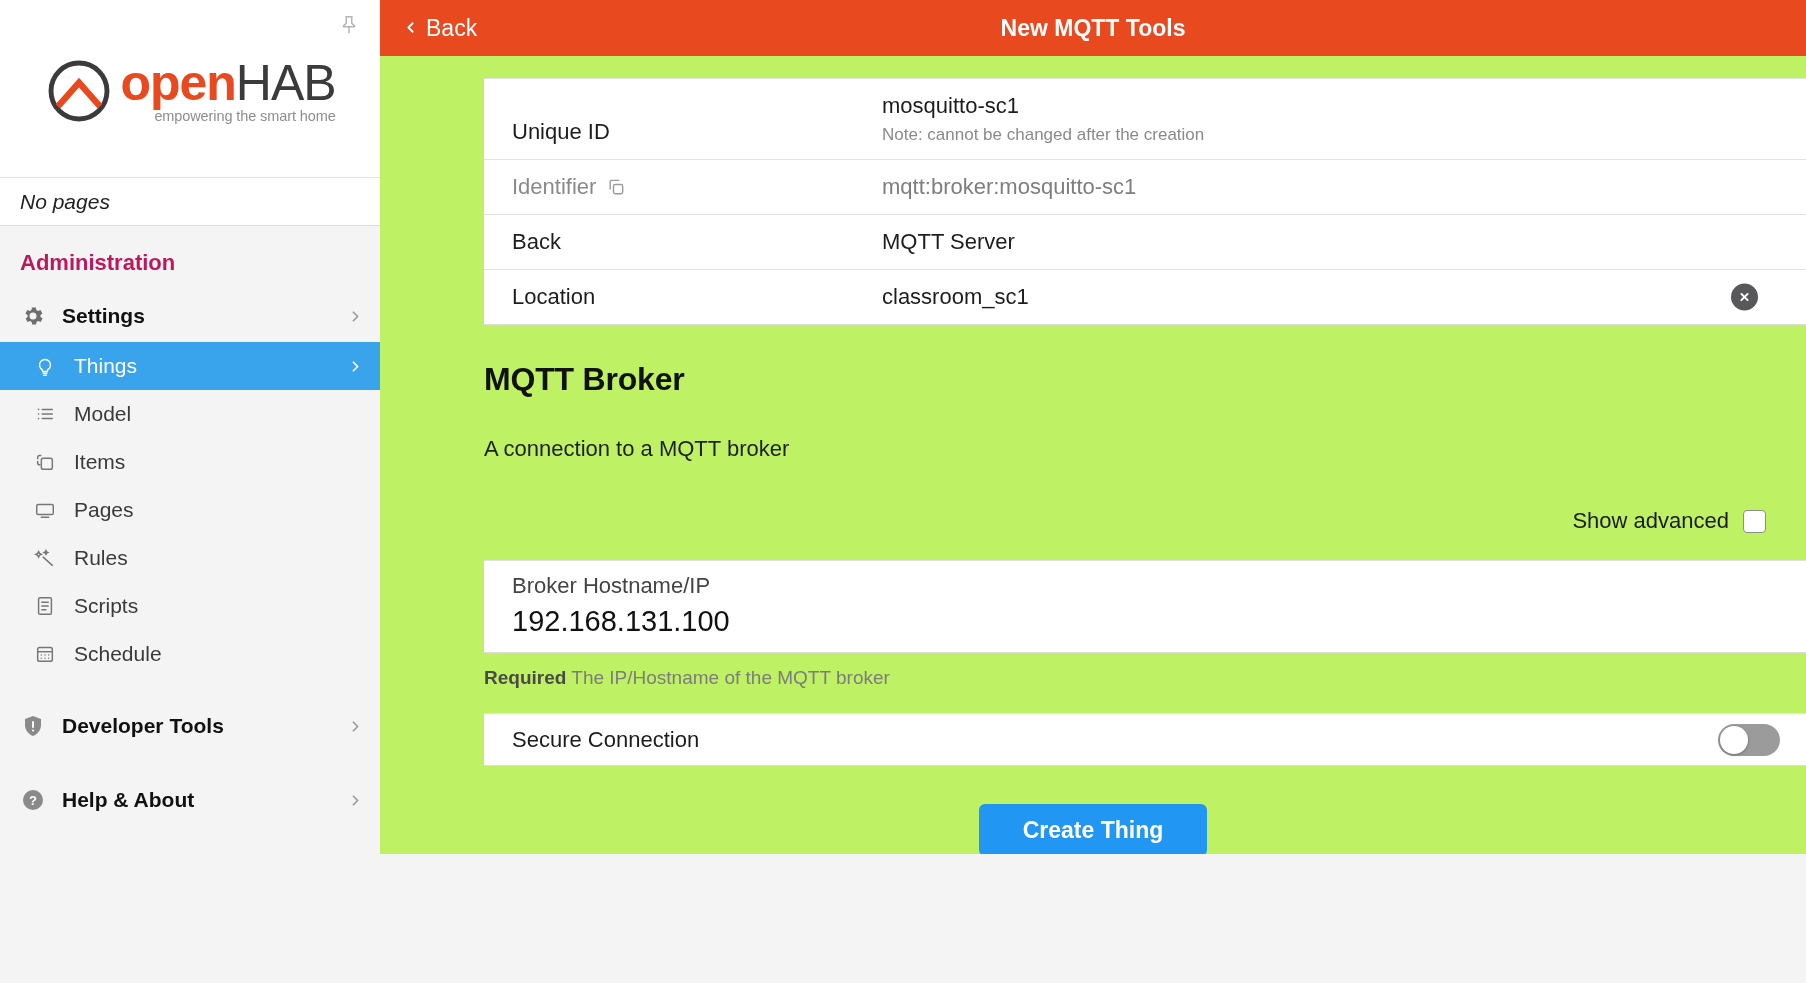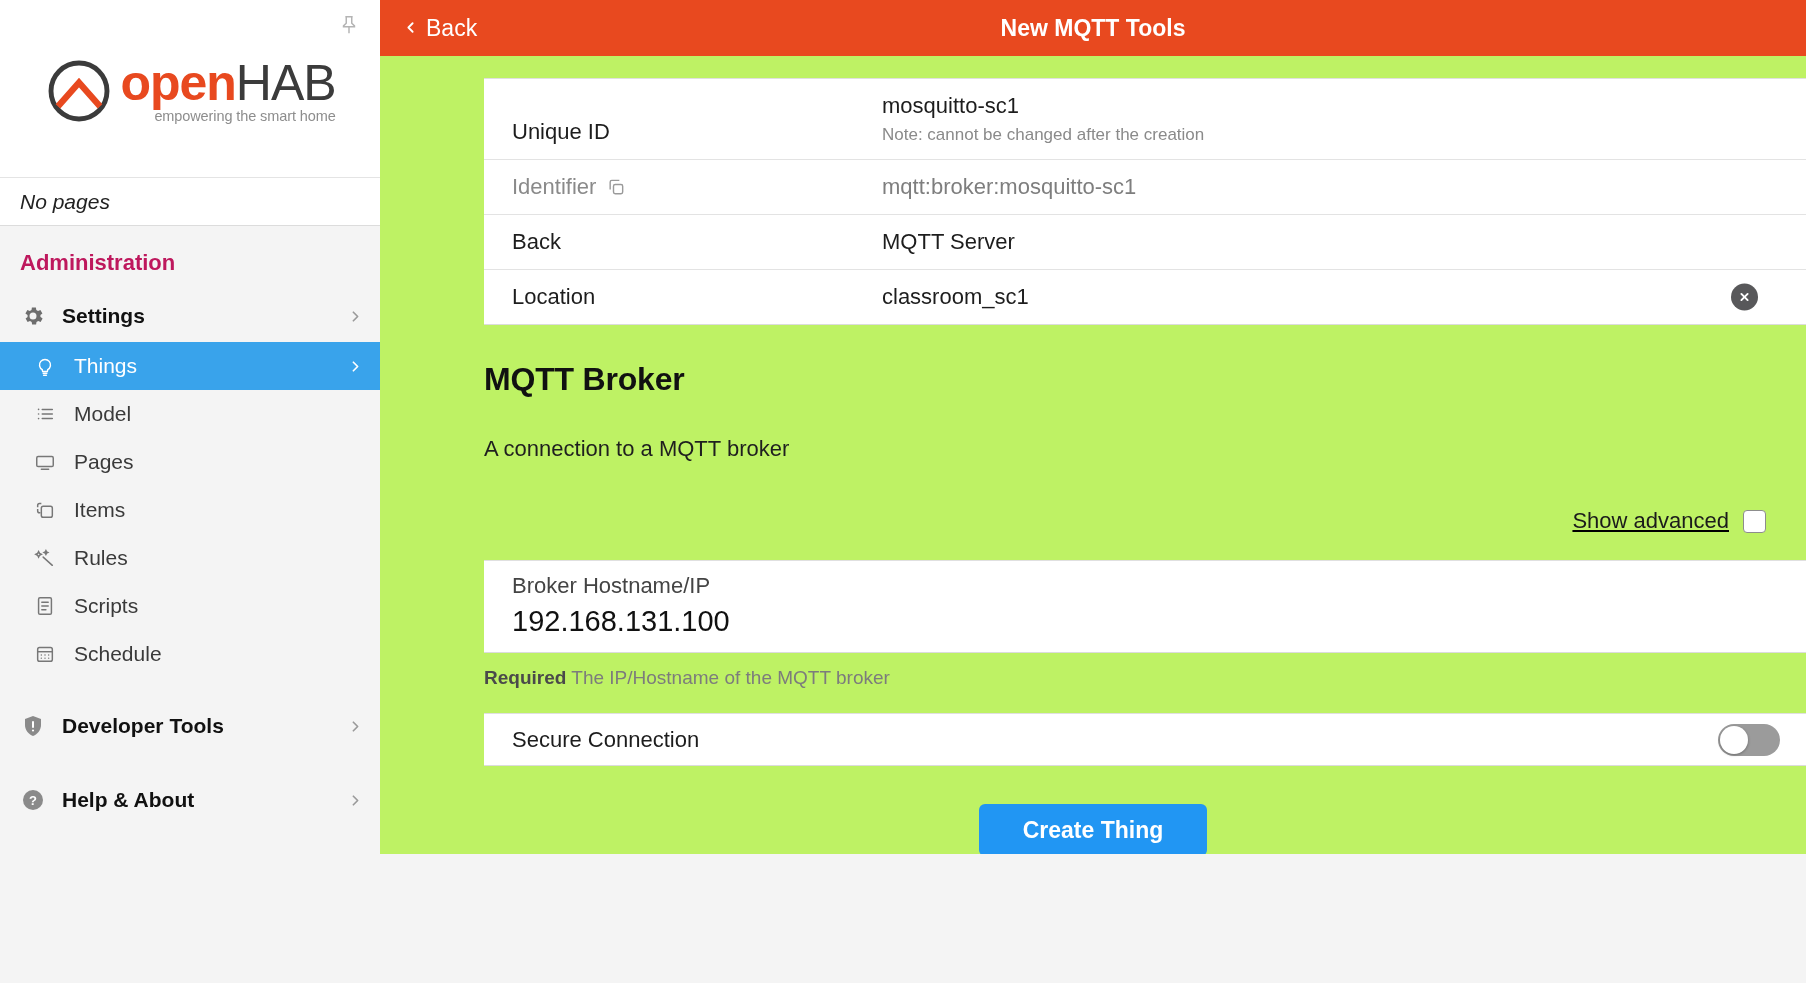--- a/index.html
+++ b/index.html
@@ -138,21 +138,21 @@
   .copy-icon { color: #9a9a9a; display: inline-flex; align-items: center; }
 
   .thing-type {
     padding: 36px 0 0 104px;
   }
   .thing-title { font-size: 32px; font-weight: bold; color: #111; letter-spacing: -0.2px; }
   .thing-desc { font-size: 22px; color: #1f1f1f; margin-top: 38px; }
 
   .advanced-row {
     display: flex; align-items: center; justify-content: flex-end;
-    padding: 46px 40px 0 0; gap: 14px; text-decoration: underline;
+    padding: 46px 40px 0 0; gap: 14px;
   }
   .advanced-label { font-size: 22px; color: #1b1b1b; }
   .checkbox {
     width: 23px; height: 23px; border: 1px solid #8d8d8d;
     border-radius: 4px; background: #fff; cursor: pointer;
   }
 
   .field-card {
     margin-left: 104px; background: #fff;
     border-top: 1px solid #e0e0e0; border-bottom: 1px solid #dcdcdc;
@@ -266,37 +266,37 @@
             <circle cx="5" cy="7" r=".9" fill="currentColor" stroke="none"></circle>
             <circle cx="5" cy="12" r=".9" fill="currentColor" stroke="none"></circle>
             <circle cx="5" cy="17" r=".9" fill="currentColor" stroke="none"></circle>
           </svg>
         </span>
         <span class="nav-label">Model</span>
       </div>
 
       <div class="nav-item sub">
         <span class="nav-icon">
-          <svg width="22" height="22" viewBox="0 0 24 24" fill="none" stroke="currentColor" stroke-width="1.6" stroke-linecap="round">
-            <rect x="3" y="6" width="18" height="11" rx="1.5"></rect>
-            <line x1="8" y1="20" x2="16" y2="20"></line>
-          </svg>
-        </span>
-        <span class="nav-label">Pages</span>
-      </div>
-
-      <div class="nav-item sub">
-        <span class="nav-icon">
           <svg width="22" height="22" viewBox="0 0 24 24" fill="none" stroke="currentColor" stroke-width="1.6">
             <path d="M8 5h-2a2 2 0 00-2 2v2"></path>
             <path d="M4 11v2a2 2 0 002 2h1"></path>
             <rect x="8" y="8" width="12" height="12" rx="2"></rect>
           </svg>
         </span>
         <span class="nav-label">Items</span>
+      </div>
+
+      <div class="nav-item sub">
+        <span class="nav-icon">
+          <svg width="22" height="22" viewBox="0 0 24 24" fill="none" stroke="currentColor" stroke-width="1.6" stroke-linecap="round">
+            <rect x="3" y="6" width="18" height="11" rx="1.5"></rect>
+            <line x1="8" y1="20" x2="16" y2="20"></line>
+          </svg>
+        </span>
+        <span class="nav-label">Pages</span>
       </div>
 
       <div class="nav-item sub">
         <span class="nav-icon">
           <svg width="22" height="22" viewBox="0 0 24 24" fill="none" stroke="currentColor" stroke-width="1.6" stroke-linecap="round">
             <line x1="10" y1="11" x2="20" y2="20"></line>
             <path d="M5 5l1 2 2 1-2 1-1 2-1-2-2-1 2-1z"></path>
             <path d="M13 4l.7 1.4L15 6l-1.3.6L13 8l-.7-1.4L11 6l1.3-.6z"></path>
           </svg>
         </span>

